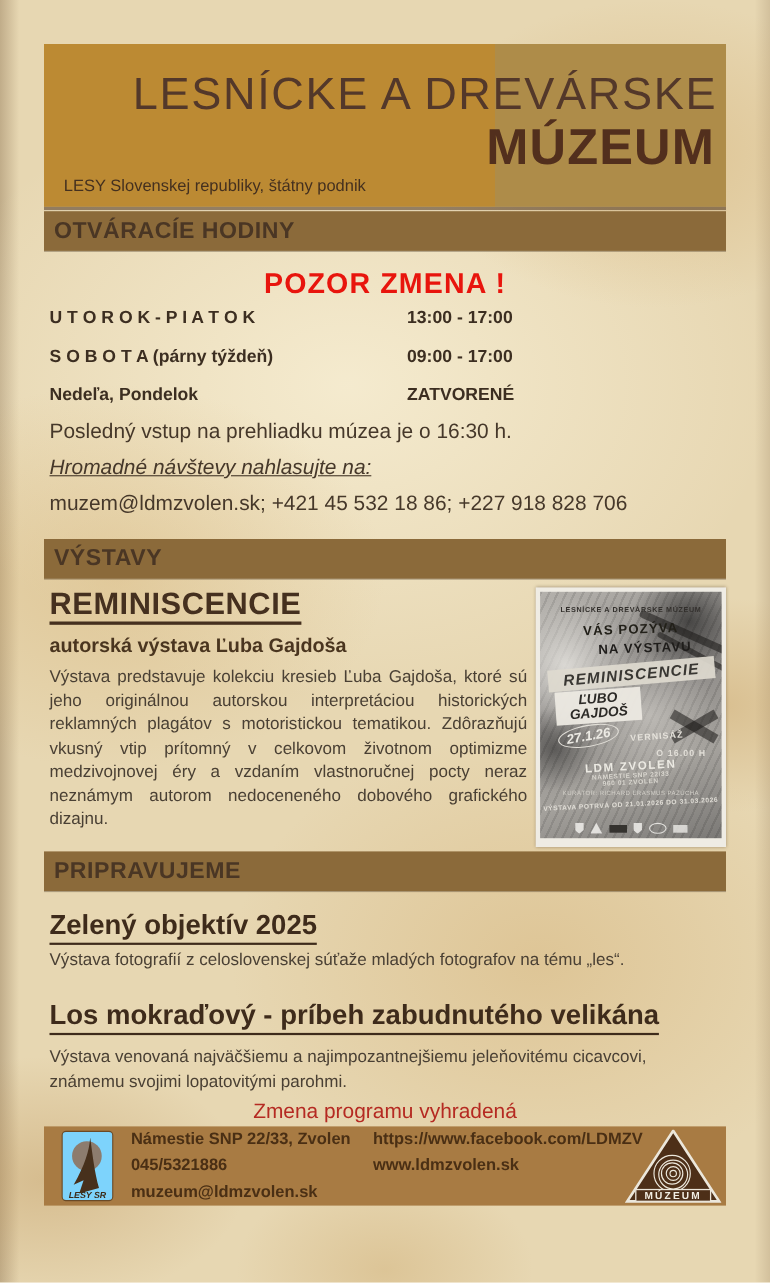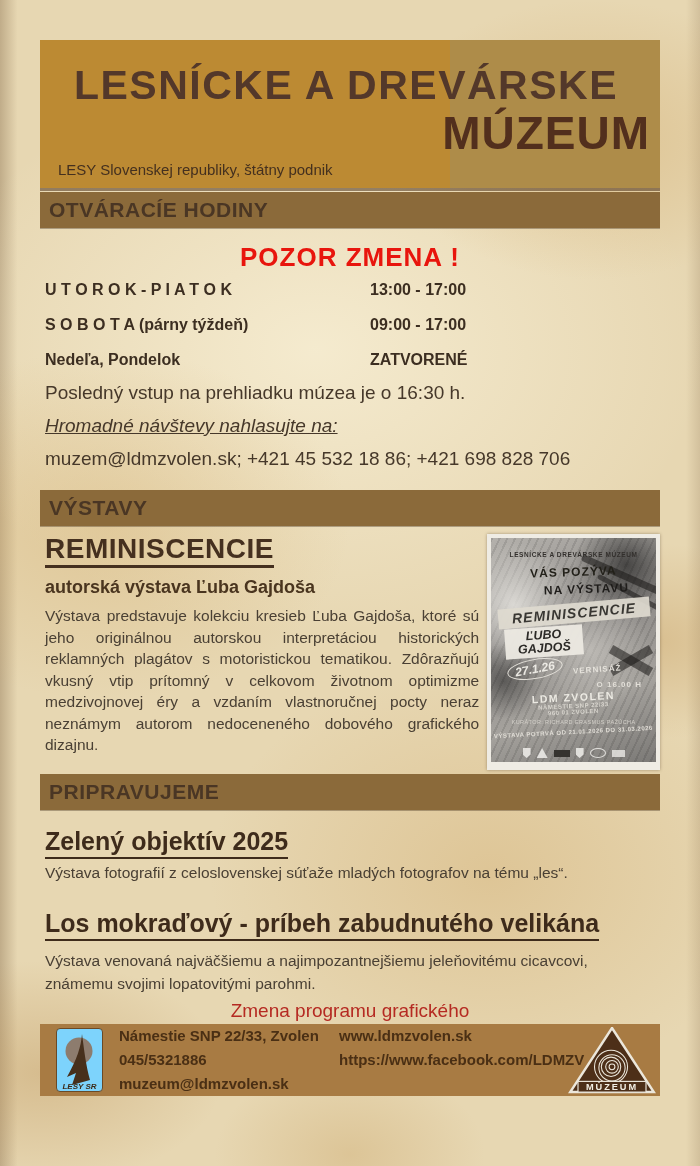--- a/index.html
+++ b/index.html
@@ -18,22 +18,22 @@
       linear-gradient(90deg, rgba(92,62,32,.28), rgba(92,62,32,0) 2.5%),
       linear-gradient(270deg, rgba(92,62,32,.15), rgba(92,62,32,0) 2%);
   }
   .content{padding:40px 40px 0 40px;}
 
   
   .header{position:relative;height:148px;}
   .header .bg-left{position:absolute;left:0;top:0;bottom:0;width:410px;background:#bc8a33;}
   .header .bg-right{position:absolute;left:410px;top:0;bottom:0;right:0;background:#ae8c49;}
   .header .bg-edge{position:absolute;left:0;right:0;bottom:-3px;height:3px;background:rgba(74,48,24,.55);}
-  .header-title{position:absolute;top:22px;left:0;right:8px;text-align:center;
-    font-size:41px;letter-spacing:1.5px;color:#53382a;font-weight:700;white-space:nowrap;}
+  .header-title{position:absolute;top:22px;left:0;right:8px;text-align:right;
+    font-size:41px;letter-spacing:1.5px;color:#53382a;font-weight:400;white-space:nowrap;}
   .header-muzeum{position:absolute;top:66px;right:10px;font-size:46px;font-weight:700;
     letter-spacing:1px;color:#522f1d;}
   .header-sub{position:absolute;left:18px;bottom:10px;font-size:15px;color:#44301f;}
 
   
   .period{margin-top:10px;text-align:center;font-size:27px;font-weight:700;color:#3a2a1e;line-height:32px;}
   .banner{margin-top:4px;height:36px;line-height:36px;background:#8b6a3a;
     color:#4a3624;font-size:21px;font-weight:700;padding-left:9px;letter-spacing:.5px;
     box-shadow:0 1px 0 rgba(60,40,20,.35);}
   .banner.vystavy{margin-top:18px;}
@@ -148,21 +148,21 @@
         <span>S O B O T A (párny týždeň)</span>
         <span>09:00  - 17:00</span>
       </div>
       <div class="hrow">
         <span>Nedeľa, Pondelok</span>
         <span>ZATVORENÉ</span>
       </div>
     </div>
     <div class="plain">Posledný vstup na prehliadku múzea je o 16:30 h.</div>
     <div class="plain group-visits">Hromadné návštevy nahlasujte na:</div>
-    <div class="plain contact">muzem@ldmzvolen.sk; +421 45 532 18 86; +421 698 828 706</div>
+    <div class="plain contact">muzem@ldmzvolen.sk; +421 45 532 18 86; +227 918 828 706</div>
 
     <div class="banner vystavy">VÝSTAVY</div>
     <div class="exh">
       <div class="exh-left">
         <div><span class="exh-title">REMINISCENCIE</span></div>
         <div class="exh-sub">autorská výstava Ľuba Gajdoša</div>
         <div class="exh-desc">Výstava predstavuje kolekciu kresieb Ľuba Gajdoša, ktoré sú jeho originálnou autorskou interpretáciou historických reklamných plagátov s motoristickou tematikou. Zdôrazňujú vkusný vtip prítomný v celkovom životnom optimizme medzivojnovej éry a vzdaním vlastnoručnej pocty neraz neznámym autorom nedoceneného dobového grafického dizajnu.</div>
       </div>
 
       <div class="mini-poster">
@@ -199,40 +199,40 @@
           </div>
         </div>
       </div>
     </div>
 
     <div class="banner pripravujeme">PRIPRAVUJEME</div>
     <div><span class="up-title">Zelený objektív 2025</span></div>
     <div class="up-desc">Výstava fotografií z celoslovenskej súťaže mladých fotografov na tému „les“.</div>
     <div><span class="up-title second">Los mokraďový - príbeh zabudnutého velikána</span></div>
     <div class="up-desc second">Výstava venovaná najväčšiemu a najimpozantnejšiemu jeleňovitému cicavcovi, známemu svojimi lopatovitými parohmi.</div>
-    <div class="note">Zmena programu grafického</div>
+    <div class="note">Zmena programu vyhradená</div>
   </div>
 
   <div class="footer">
     <div class="lesy-box">
       <svg width="43" height="60" viewBox="0 0 43 60">
         <circle cx="21" cy="20" r="13.5" fill="#8d7c6e"></circle>
         <path d="M24 3 C23 16 19 28 9 46 L18 42 L14 54 L32 49 C28 35 26 18 24 3 Z" fill="#47301c"></path>
         <text x="21.5" y="58" text-anchor="middle" font-family="Liberation Sans, sans-serif" font-size="8" font-weight="bold" font-style="italic" fill="#3c2a18">LESY SR</text>
       </svg>
     </div>
     <div class="f-cols">
       <div class="f-col1">
         <div class="f-row">Námestie SNP 22/33, Zvolen</div>
         <div class="f-row">045/5321886</div>
         <div class="f-row">muzeum@ldmzvolen.sk</div>
       </div>
       <div class="f-col2">
+        <div class="f-row">https://www.facebook.com/LDMZV</div>
         <div class="f-row">www.ldmzvolen.sk</div>
-        <div class="f-row">https://www.facebook.com/LDMZV</div>
       </div>
     </div>
     <div class="muzeum-logo">
       <svg width="88" height="68" viewBox="0 0 90 70">
         <polygon points="45,1 88,67 2,67" fill="#4d2f18" stroke="#ece7db" stroke-width="2.5"></polygon>
         <g stroke="#ece7db" fill="none" stroke-width="1.1">
           <circle cx="45" cy="41" r="3"></circle>
           <circle cx="45" cy="41" r="6.5"></circle>
           <circle cx="44" cy="41" r="10"></circle>
           <circle cx="45" cy="42" r="13.5"></circle>

